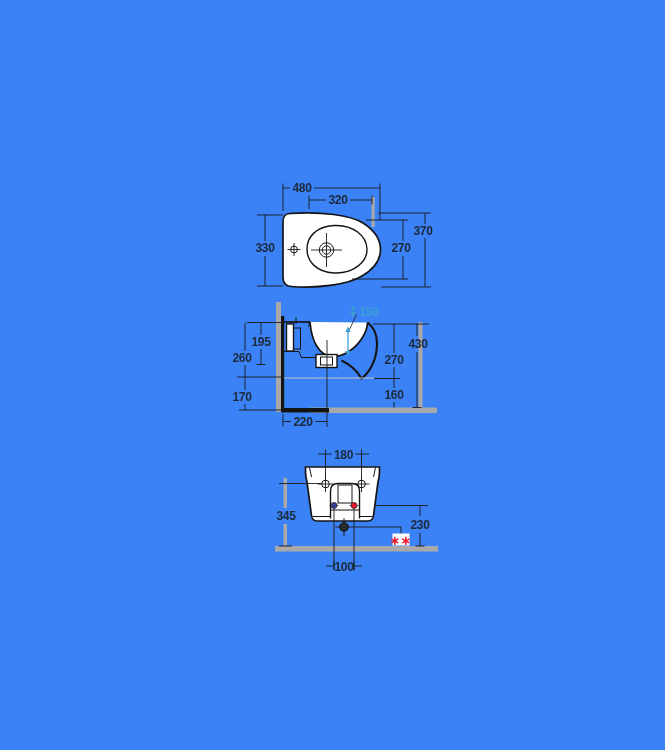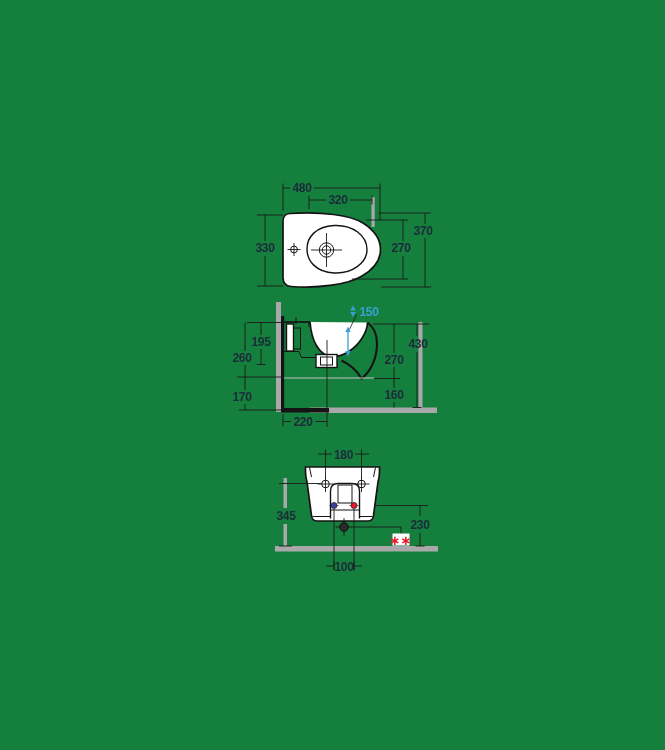--- a/index.html
+++ b/index.html
@@ -1,16 +1,16 @@
 <!DOCTYPE html>
 <html><head>
 <meta charset="utf-8">
 <style>
   html,body{margin:0;padding:0;background:#fff;}
-  .canvas{position:relative;width:665px;height:750px;background:#15803d;overflow:hidden;}
+  .canvas{position:relative;width:665px;height:750px;background:#3b82f6;overflow:hidden;}
   svg{position:absolute;left:0;top:0;}
   .dim{font-family:"Liberation Sans","DejaVu Sans",sans-serif;font-size:12px;font-weight:bold;fill:#1c2a3a;letter-spacing:-0.3px;text-anchor:middle;}
   .dim-blue{font-family:"Liberation Sans","DejaVu Sans",sans-serif;font-size:12px;font-weight:bold;fill:#3a9fd5;letter-spacing:-0.3px;text-anchor:middle;}
   .dim-red{font-family:"DejaVu Sans","Liberation Sans",sans-serif;font-size:13px;font-weight:bold;fill:#e8192c;text-anchor:middle;}
   .ln{stroke:#1a1a1a;stroke-width:0.9;fill:none;}
   .out{stroke:#141414;stroke-width:1.7;fill:#ffffff;}
   .out2{stroke:#141414;stroke-width:1.4;fill:#ffffff;}
   .thin{stroke:#141414;stroke-width:1;fill:none;}
 </style>
 </head>

